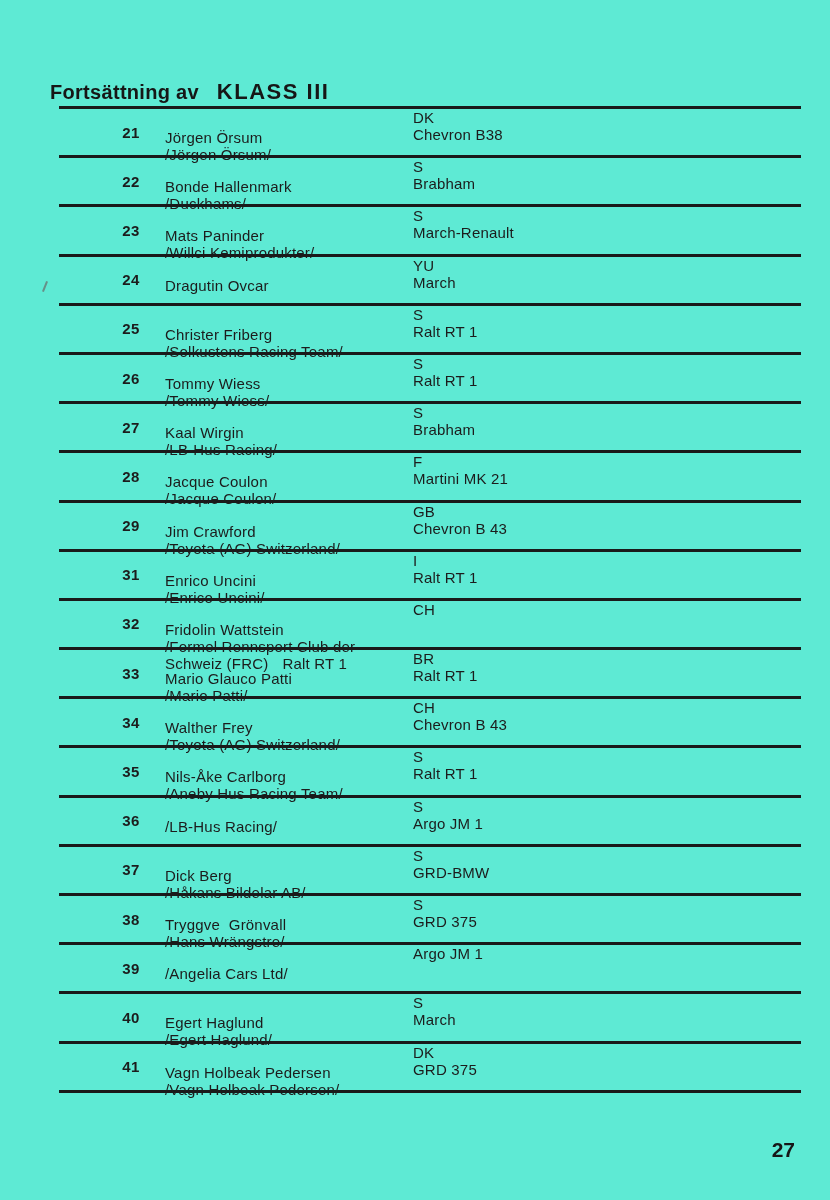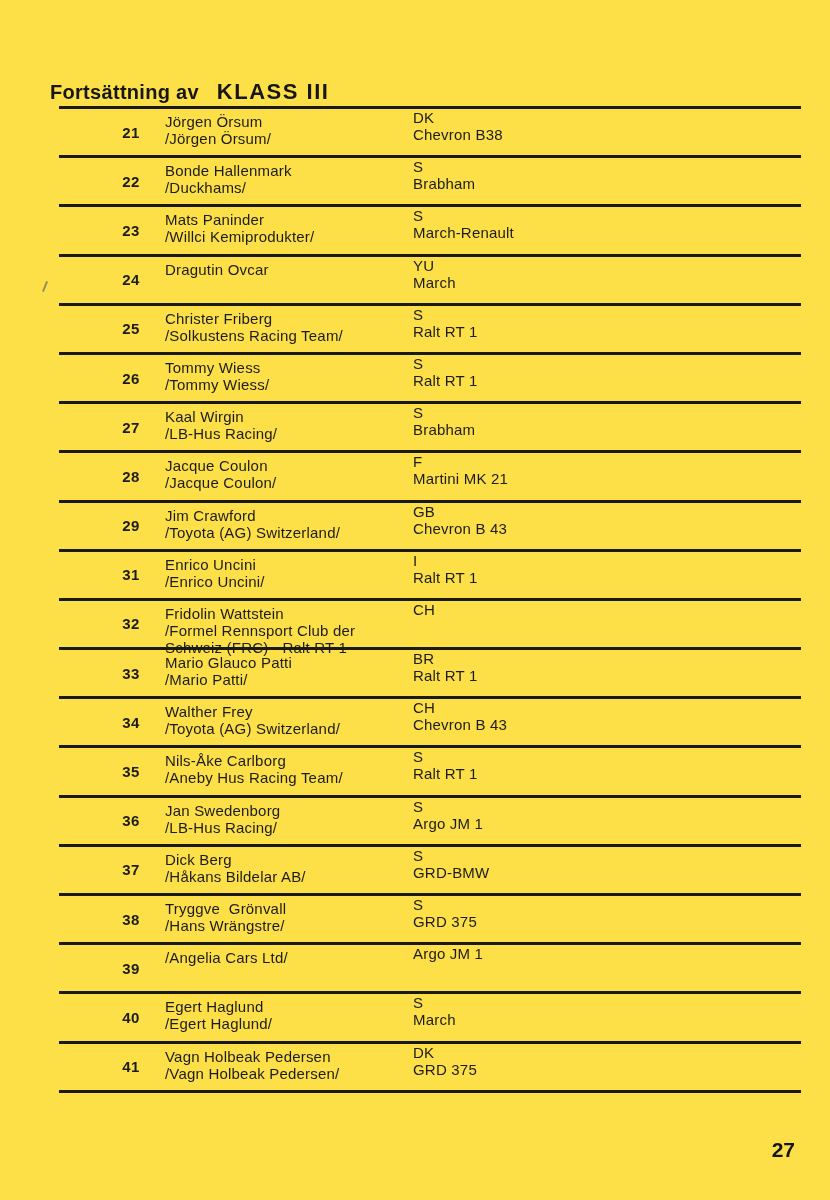--- a/index.html
+++ b/index.html
@@ -1,19 +1,19 @@
 <!DOCTYPE html>
 <html><head>
 <meta charset="utf-8">
 <style>
   html,body{margin:0;padding:0;background:#e8e8e6;}
   .page{
     position:relative;
     width:830px;height:1200px;
-    background:#fde047;
+    background:#5eead4;
     font-family:"Liberation Sans", sans-serif;
     color:#1c1c1c;
     overflow:hidden;
   }
   .page-title{
     position:absolute;
     left:50px;top:70px;
     margin:0;
     font-weight:bold;
     white-space:nowrap;
@@ -38,21 +38,21 @@
     width:106px;
     flex:0 0 106px;
     padding-left:38px;
     display:flex;align-items:center;justify-content:center;
     font-size:15px;font-weight:bold;
     letter-spacing:0.5px;
   }
   .cell-main{
     box-sizing:border-box;
     width:248px;flex:0 0 248px;
-    padding-top:4px;
+    padding-top:20px;
     white-space:nowrap;
     overflow:visible;
   }
   .cell-car{
     box-sizing:border-box;
     flex:1 1 auto;
     padding-top:0;
     white-space:nowrap;
   }
   .line{
@@ -254,21 +254,20 @@
     </div>
     <div class="cell-car">
       <div class="line">S</div>
       <div class="line">Ralt RT 1</div>
     </div>
   </div>
 
   <div class="row">
     <div class="cell-num">36</div>
     <div class="cell-main">
-      <div class="line">Jan Swedenborg</div>
       <div class="line"><span>/LB-Hus Racing/</span><span class="car-inline"></span></div>
     </div>
     <div class="cell-car">
       <div class="line">S</div>
       <div class="line">Argo JM 1</div>
     </div>
   </div>
 
   <div class="row">
     <div class="cell-num">37</div>

